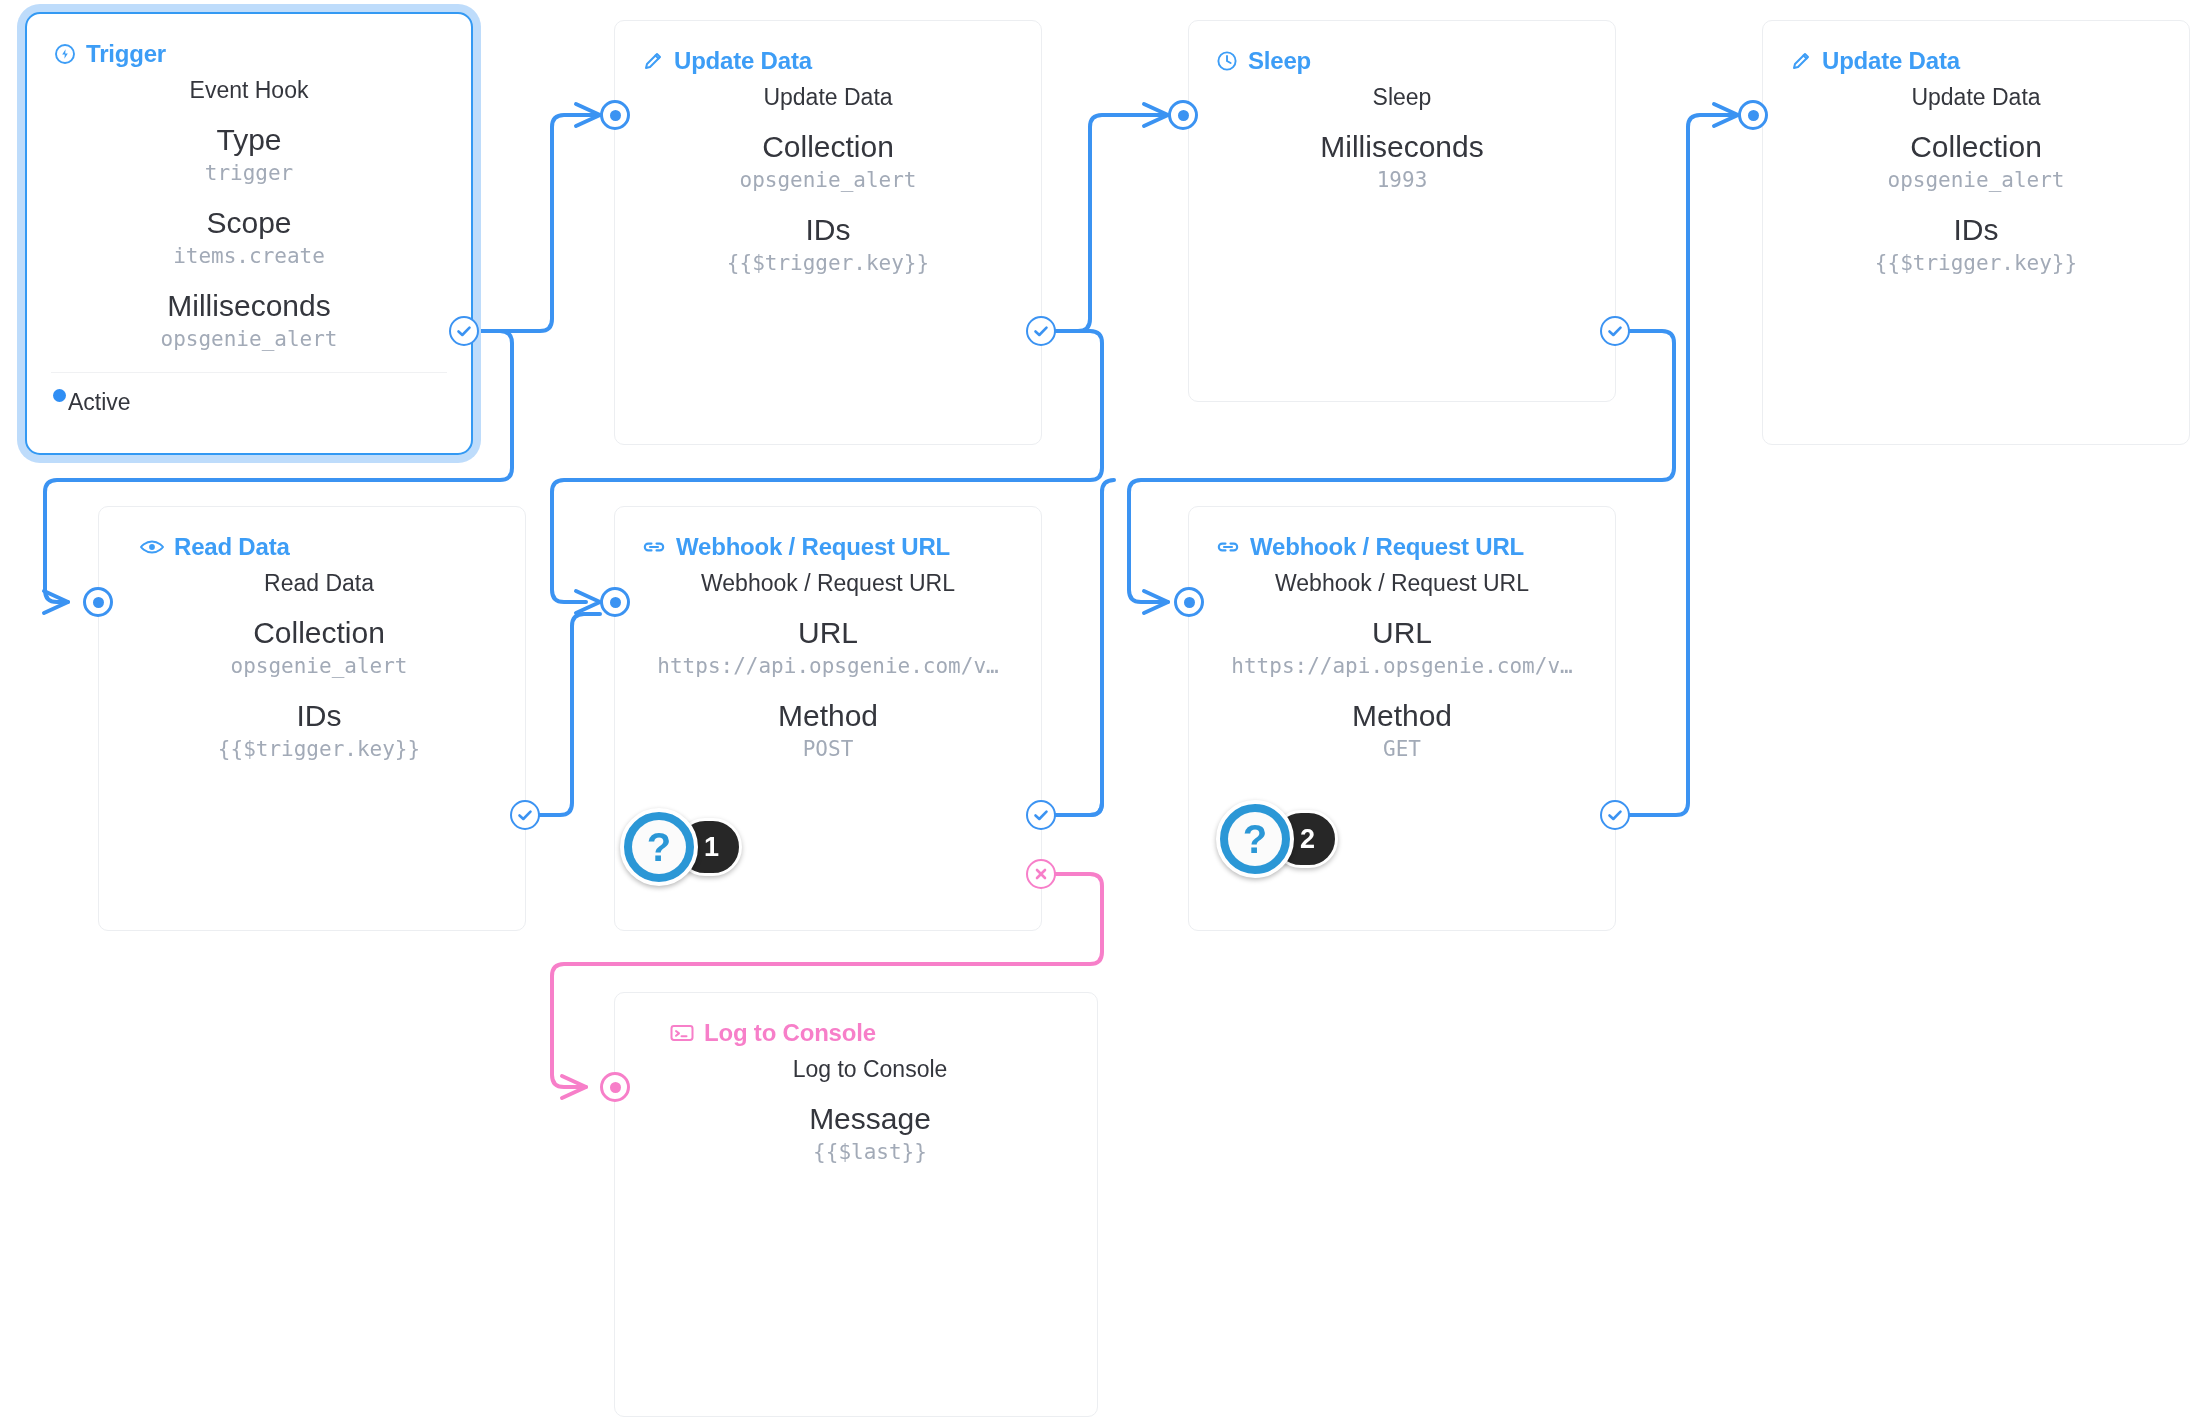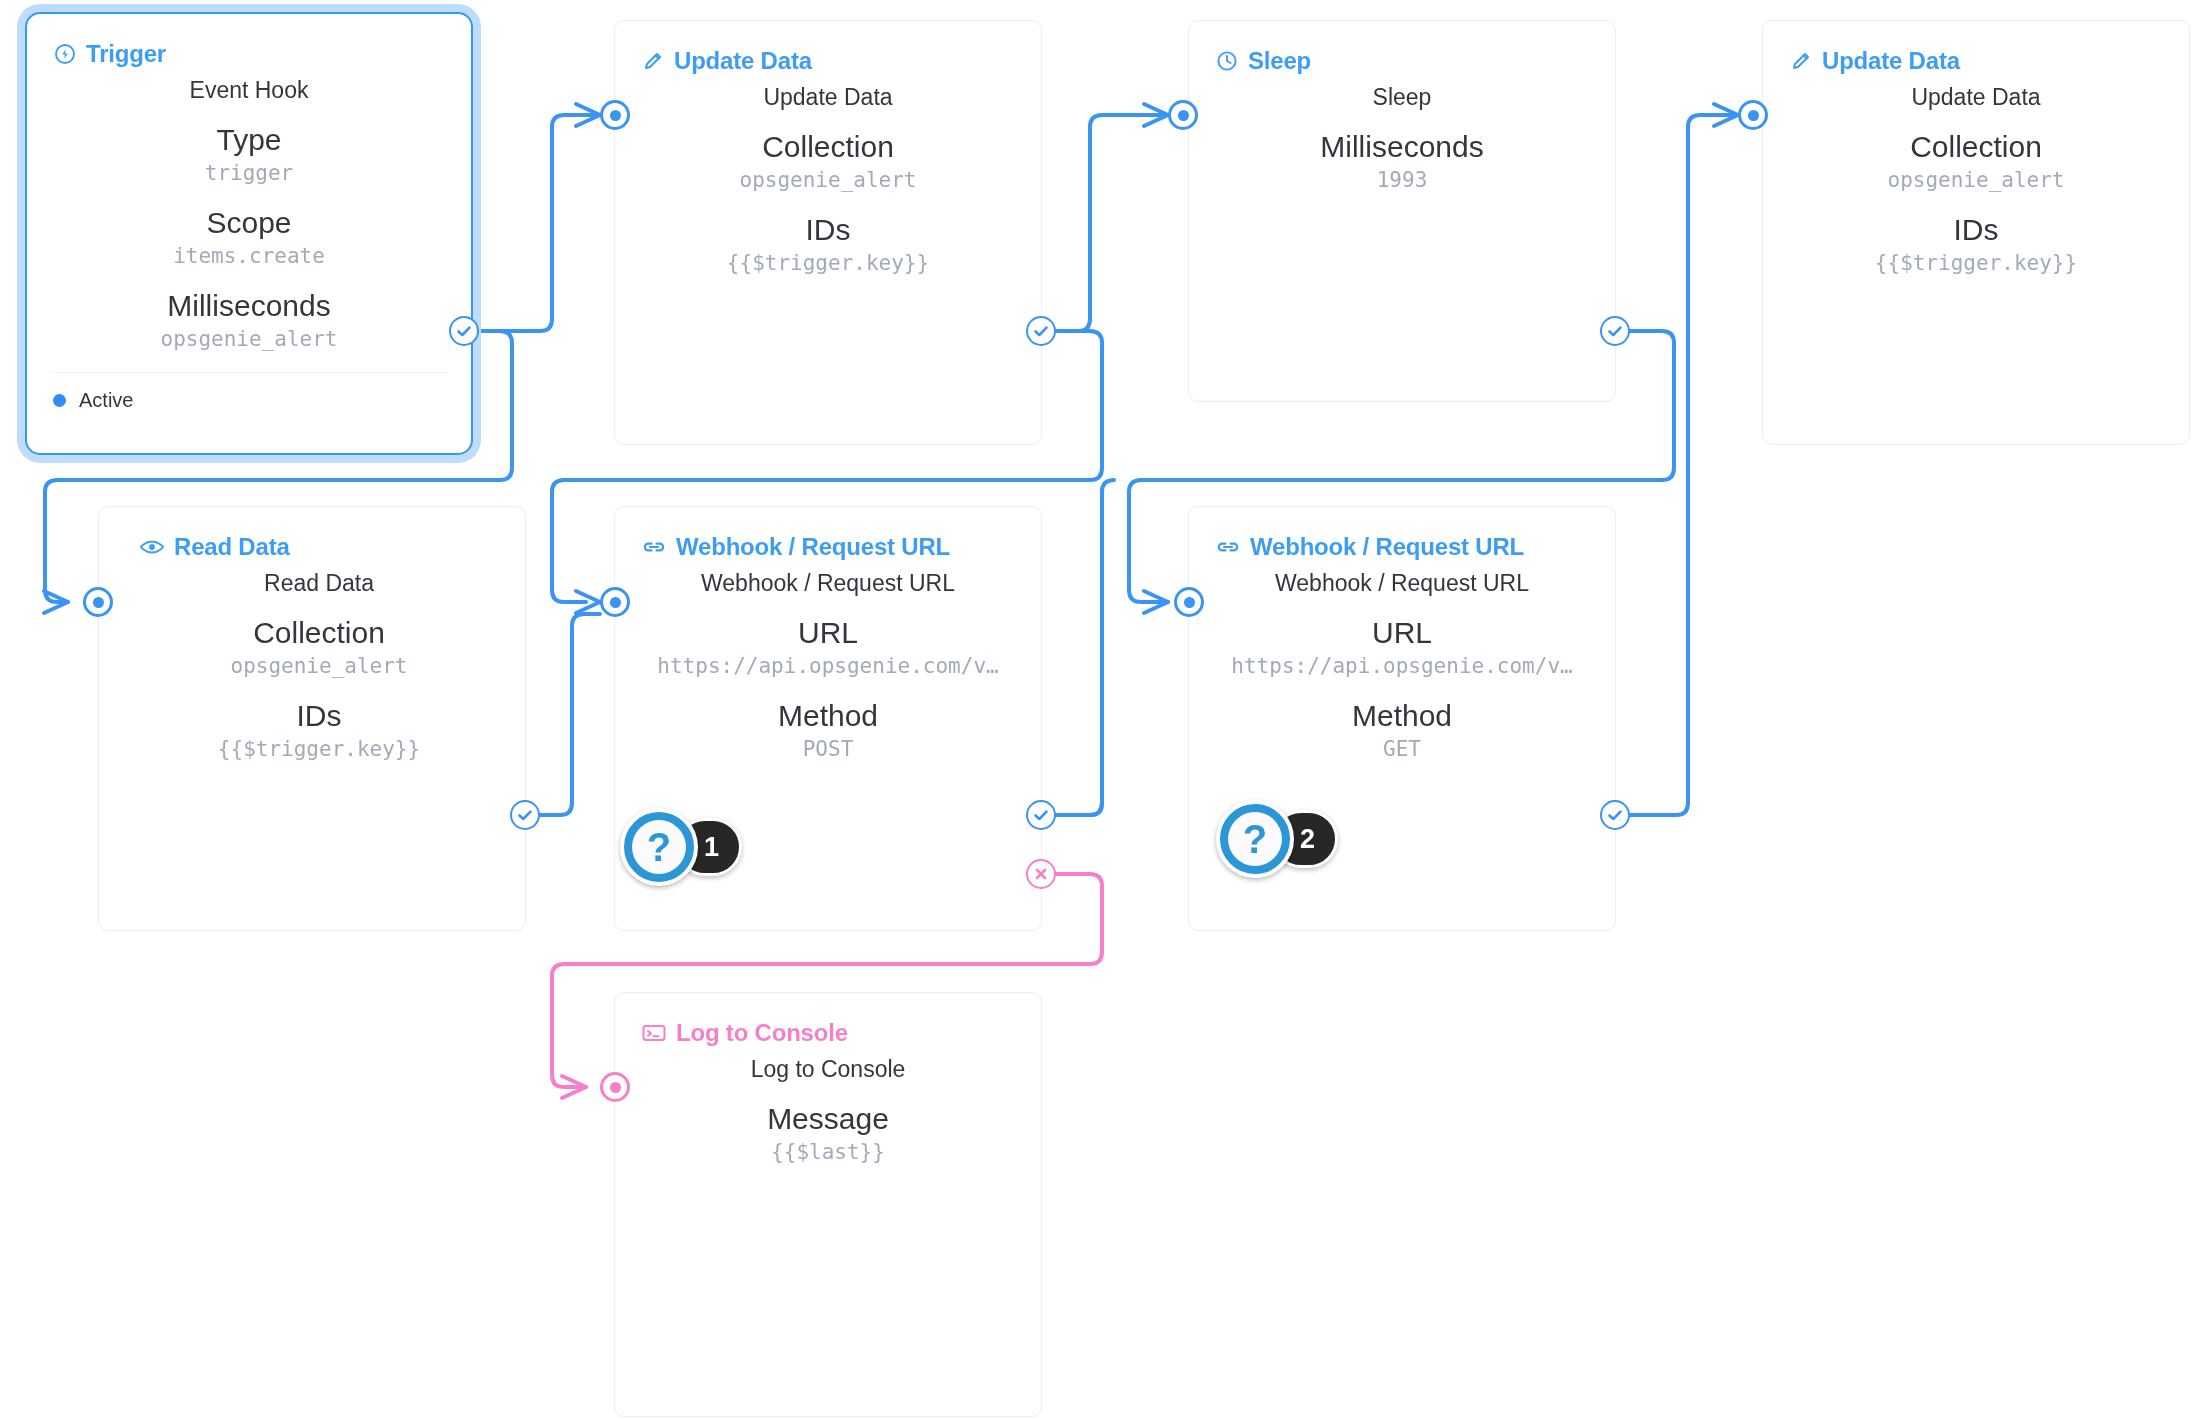--- a/index.html
+++ b/index.html
@@ -71,24 +71,24 @@
     white-space: nowrap;
     overflow: hidden;
     text-overflow: ellipsis;
   }
   .divider {
     margin: 18px 24px 0 24px;
     border-top: 1px solid #f0f1f3;
   }
   .status-row {
     display: flex;
-    align-items: center;
-    gap: 13px;
+    align-items: flex-start;
+    gap: 2px;
     padding: 16px 26px 0 26px;
-    font-size: 20px;
+    font-size: 23px;
     color: #34363d;
   }
   .status-dot {
     width: 13px; height: 13px;
     border-radius: 50%;
     background: #2f8ef4;
     display: inline-block;
   }
   
   .port {
@@ -403,21 +403,21 @@
       </svg>
   </div>
 
   <div class="qbadge" style="left:1216px; top:800px;">
     <div class="qcircle">
       <div class="qinner">?</div>
     </div>
     <div class="qnum">2</div>
   </div>
 
-  <div class="node" style="left:614px; top:992px; width:428px; height:425px;">
+  <div class="node" style="left:614px; top:992px; width:484px; height:425px;padding-left:28px;">
     <div class="node-head pink">
       <span class="hicon">
         <svg width="26" height="24" viewBox="0 0 26 24" fill="none" stroke="#f77fc9" stroke-width="2" stroke-linecap="round" stroke-linejoin="round">
           <rect x="2.5" y="5" width="21" height="14" rx="2.4"></rect>
           <polyline points="7,10 10,12.4 7,14.8"></polyline>
           <line x1="12.5" y1="15.2" x2="17.5" y2="15.2"></line>
         </svg>
       </span>
       <span>Log to Console</span>
     </div>

